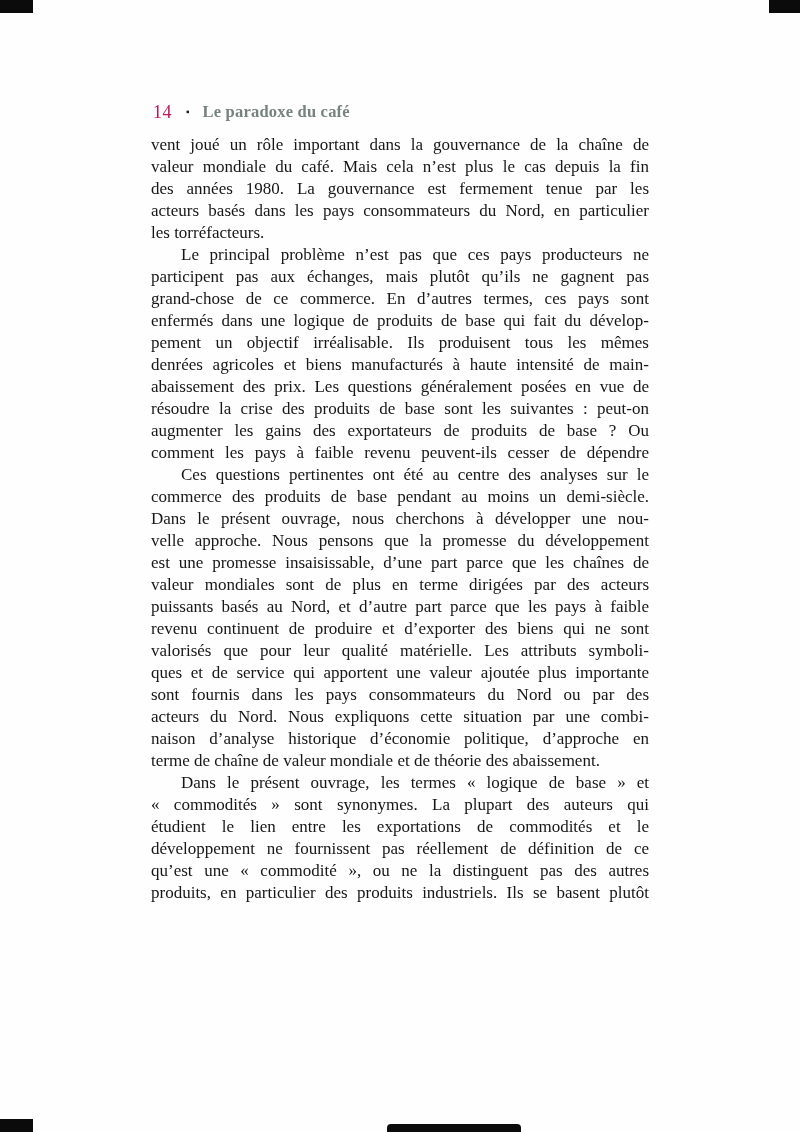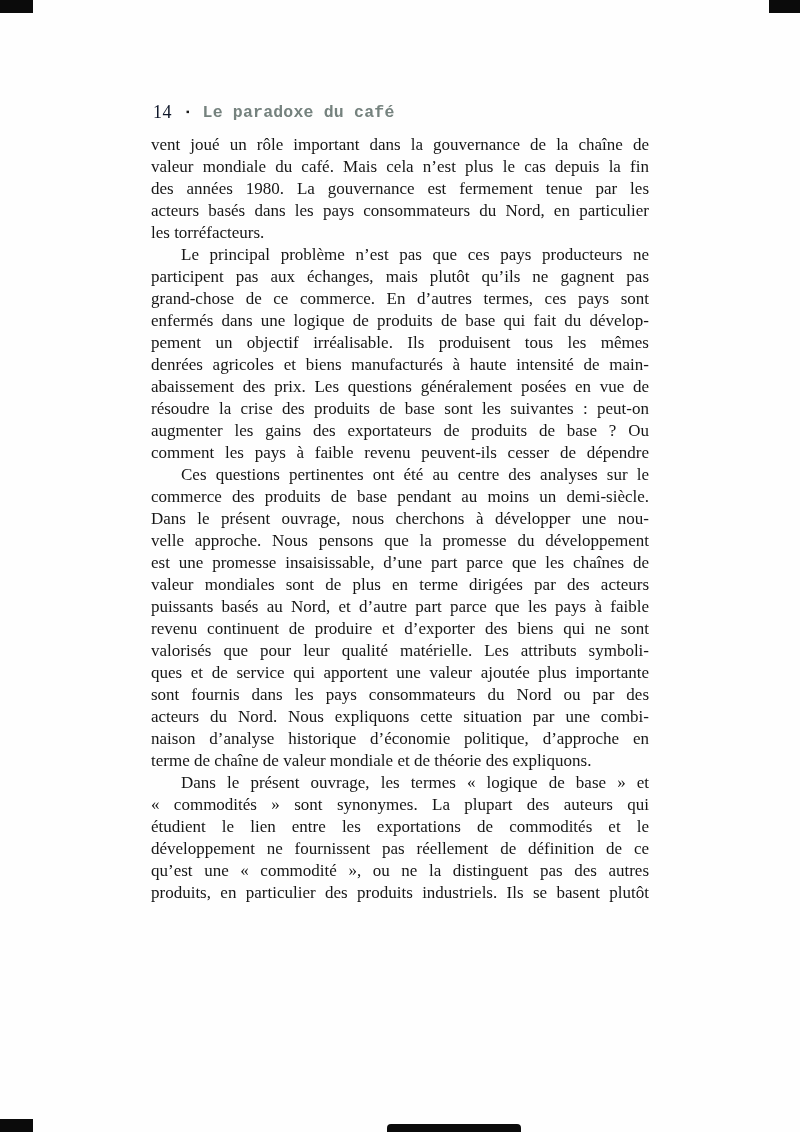--- a/index.html
+++ b/index.html
@@ -21,32 +21,32 @@
   .running-head {
     position: absolute;
     left: 153px;
     top: 100px;
     width: 498px;
     height: 24px;
     white-space: nowrap;
   }
   .running-head .pnum {
     font: 400 18px/24px "Liberation Serif", serif;
-    color: #0f172a;
+    color: #be185d;
     letter-spacing: 0.5px;
   }
   .running-head .bullet {
     display: inline-block;
     font-size: 10px;
     color: #1a1a1a;
     margin: 0 13px 0 14px;
     vertical-align: 3px;
   }
   .running-head .btitle {
-    font-family: Liberation Mono, monospace;
+    font-family: Liberation Serif, serif;
     font-weight: 700;
     font-size: 16.5px;
     color: #75827e;
     letter-spacing: 0.2px;
     vertical-align: 1px;
   }
 
   .text-body {
     position: absolute;
     left: 151px;
@@ -104,21 +104,21 @@
       <div class="line">velle approche. Nous pensons que la promesse du développement</div>
       <div class="line">est une promesse insaisissable, d’une part parce que les chaînes de</div>
       <div class="line">valeur mondiales sont de plus en terme dirigées par des acteurs</div>
       <div class="line">puissants basés au Nord, et d’autre part parce que les pays à faible</div>
       <div class="line">revenu continuent de produire et d’exporter des biens qui ne sont</div>
       <div class="line">valorisés que pour leur qualité matérielle. Les attributs symboli-</div>
       <div class="line">ques et de service qui apportent une valeur ajoutée plus importante</div>
       <div class="line">sont fournis dans les pays consommateurs du Nord ou par des</div>
       <div class="line">acteurs du Nord. Nous expliquons cette situation par une combi-</div>
       <div class="line">naison d’analyse historique d’économie politique, d’approche en</div>
-      <div class="line para-end">terme de chaîne de valeur mondiale et de théorie des expliquons.</div>
+      <div class="line para-end">terme de chaîne de valeur mondiale et de théorie des abaissement.</div>
       <div class="line indent">Dans le présent ouvrage, les termes « logique de base » et</div>
       <div class="line">« commodités » sont synonymes. La plupart des auteurs qui</div>
       <div class="line">étudient le lien entre les exportations de commodités et le</div>
       <div class="line">développement ne fournissent pas réellement de définition de ce</div>
       <div class="line">qu’est une « commodité », ou ne la distinguent pas des autres</div>
       <div class="line">produits, en particulier des produits industriels. Ils se basent plutôt</div>
     </main>
 
 </div>
 

